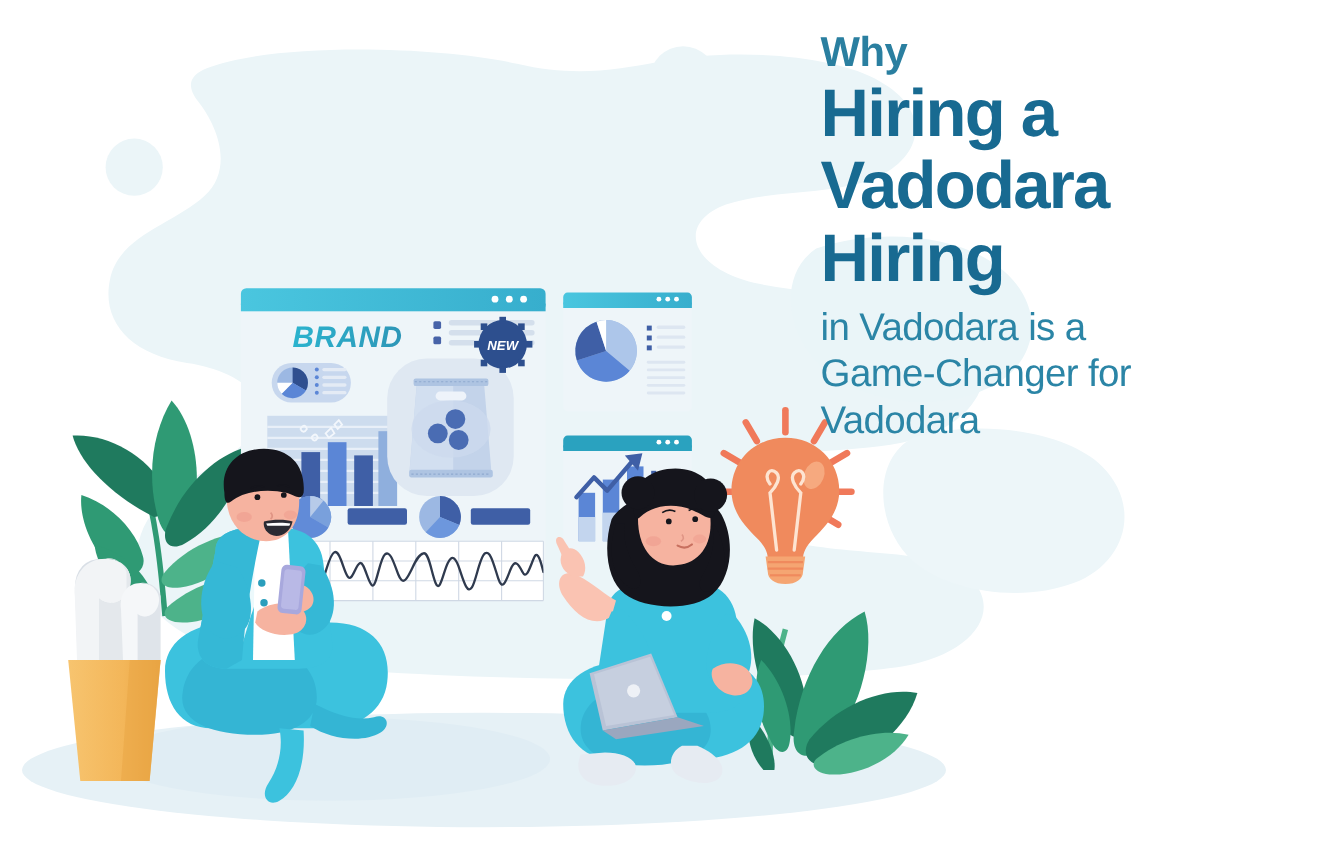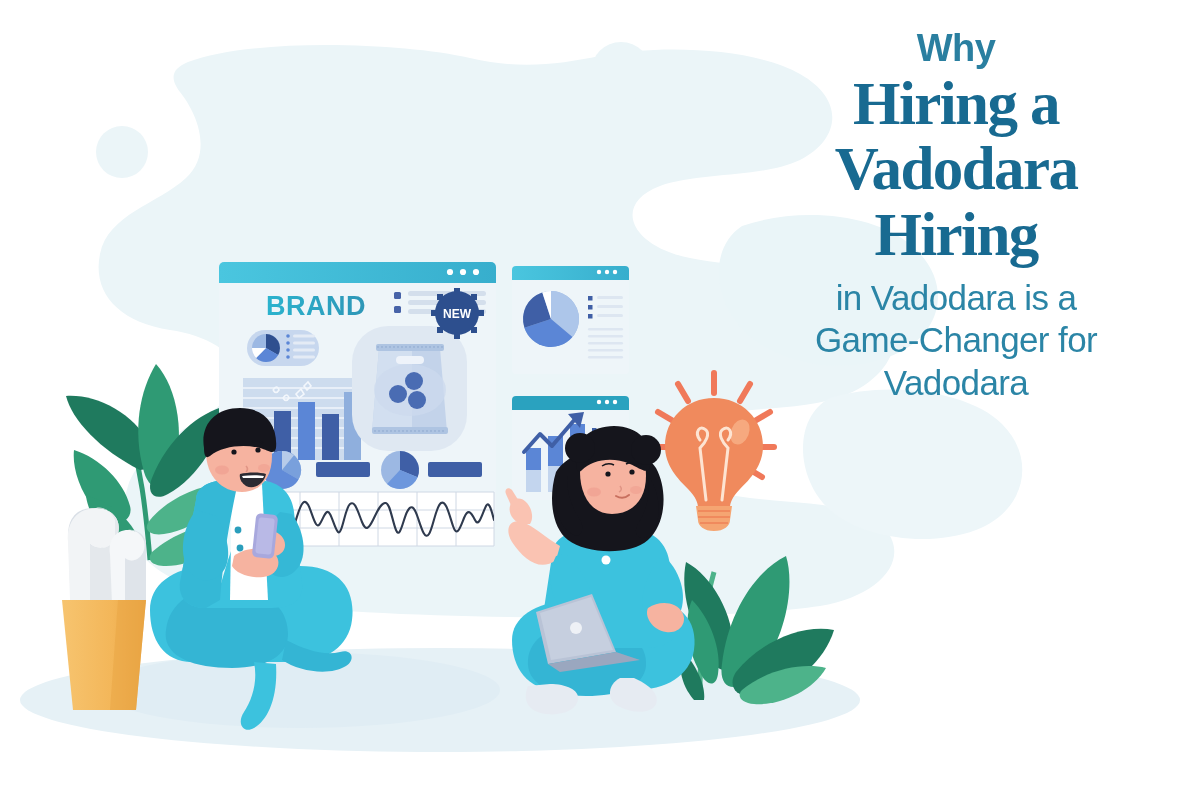--- a/index.html
+++ b/index.html
@@ -9,48 +9,47 @@
     background:#ffffff;
     font-family:"Liberation Sans", sans-serif;
     overflow:hidden;
   }
   #banner{
     position:relative;
     width:1200px;height:788px;
     background:#ffffff;
     overflow:hidden;
   }
-  #artboard{position:absolute;inset:0;}
+  #artboard{position:absolute;inset:0;font-style:italic;}
   .svg-layer{position:absolute;top:0;left:0;width:1200px;height:788px;}
 
   
   #headline{
     position:absolute;
     right:34px;
     top:28px;
     width:420px;
-    text-align:center;
+    text-align:left;
     z-index:40;
   }
   .kicker{
     font-size:38px;
     line-height:1.08;
     font-weight:700;
     color:#2a7fa0;
     letter-spacing:-0.5px;
     margin:0 0 2px 0;
   }
   .headline-main{
     font-size:61px;
     line-height:1.07;
     font-weight:700;
     color:#186a91;
     letter-spacing:-1.6px;
     margin:0;
-    font-family:Liberation Serif, serif;
   }
   .headline-main span{display:block;}
   .headline-sub{
     margin:10px 0 0 0;
     font-size:35px;
     line-height:1.21;
     font-weight:400;
     color:#2b85a6;
     letter-spacing:-0.6px;
   }

